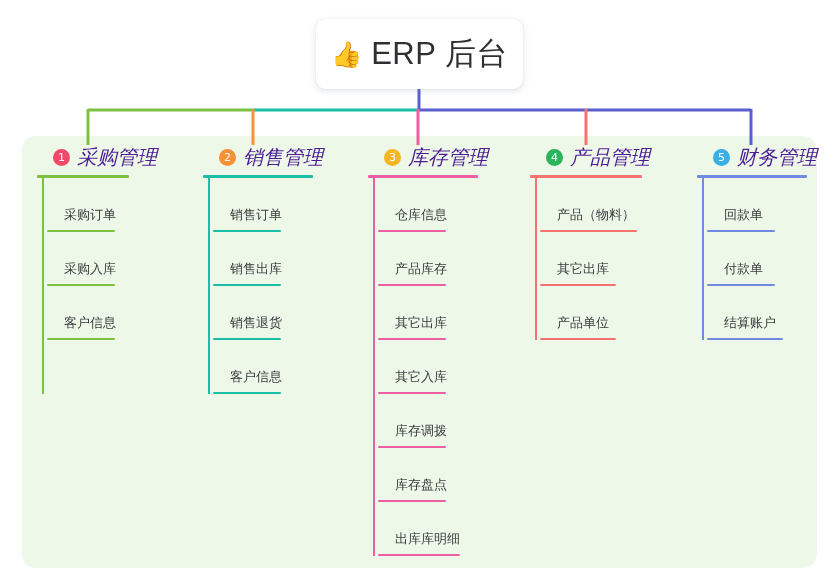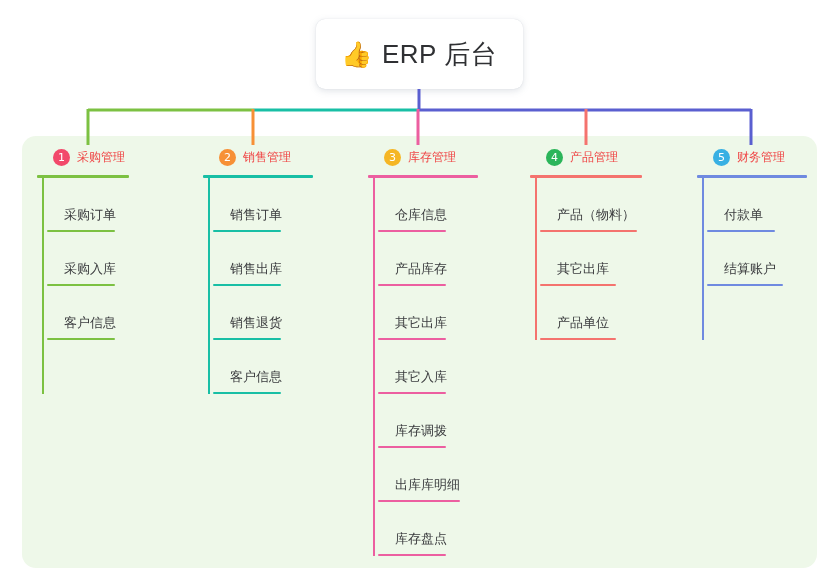--- a/index.html
+++ b/index.html
@@ -32,21 +32,21 @@
     align-items: center;
     justify-content: center;
     gap: 9px;
   }
   #root-node .thumb {
     font-size: 25px;
     line-height: 1;
     color: #f5b63d;
   }
   #root-node .root-title {
-    font-size: 26px;
+    font-size: 31px;
     color: #2f3033;
     letter-spacing: 0.5px;
     white-space: nowrap;
   }
 
   
   #connectors {
     position: absolute;
     left: 0; top: 0;
     width: 839px; height: 588px;
@@ -80,23 +80,24 @@
     width: 17px; height: 17px;
     border-radius: 50%;
     color: #ffffff;
     font-size: 11px;
     line-height: 17px;
     text-align: center;
     flex: 0 0 auto;
     font-family: "DejaVu Sans", sans-serif;
   }
   .branch-title {
-    font-size: 12px;
-    color: #ef4444;
+    font-size: 20px;
+    color: #4c1d95;
     white-space: nowrap;
+    font-style: italic;
   }
   .head-rule {
     height: 3px;
     margin-top: 6px;
     border-radius: 1px;
   }
   .leaves {
     position: relative;
     margin-top: 0;
     padding-left: 5px;
@@ -223,27 +224,27 @@
           </div>
           <div class="leaf">
             <span class="leaf-label">其它入库</span>
             <div class="leaf-rule" style="width: 68px; background: rgb(236, 95, 160);"></div>
           </div>
           <div class="leaf">
             <span class="leaf-label">库存调拨</span>
             <div class="leaf-rule" style="width: 68px; background: rgb(236, 95, 160);"></div>
           </div>
           <div class="leaf">
+            <span class="leaf-label">库存盘点</span>
+            <div class="leaf-rule" style="width: 68px; background: rgb(236, 95, 160);"></div>
+          </div>
+          <div class="leaf">
             <span class="leaf-label">出库库明细</span>
             <div class="leaf-rule" style="width: 82px; background: rgb(236, 95, 160);"></div>
           </div>
-          <div class="leaf">
-            <span class="leaf-label">库存盘点</span>
-            <div class="leaf-rule" style="width: 68px; background: rgb(236, 95, 160);"></div>
-          </div>
         </div>
       </div>
       <div class="branch" style="left: 530px;">
         <div class="branch-head">
           <span class="badge" style="background: rgb(43, 181, 90);">4</span>
           <span class="branch-title">产品管理</span>
         </div>
         <div class="head-rule" style="width: 112px; background: rgb(244, 115, 110);"></div>
         <div class="leaves">
           <div class="spine" style="background: rgb(244, 115, 110); height: 162px;"></div>
@@ -263,20 +264,24 @@
       </div>
       <div class="branch" style="left: 697px;">
         <div class="branch-head">
           <span class="badge" style="background: rgb(56, 176, 227);">5</span>
           <span class="branch-title">财务管理</span>
         </div>
         <div class="head-rule" style="width: 110px; background: rgb(111, 138, 224);"></div>
         <div class="leaves">
           <div class="spine" style="background: rgb(111, 138, 224); height: 162px;"></div>
           <div class="leaf">
+            <span class="leaf-label">回款单</span>
+            <div class="leaf-rule" style="width: 68px; background: rgb(111, 138, 224);"></div>
+          </div>
+          <div class="leaf">
             <span class="leaf-label">付款单</span>
             <div class="leaf-rule" style="width: 68px; background: rgb(111, 138, 224);"></div>
           </div>
           <div class="leaf">
             <span class="leaf-label">结算账户</span>
             <div class="leaf-rule" style="width: 76px; background: rgb(111, 138, 224);"></div>
           </div>
         </div>
       </div>
     </div>

